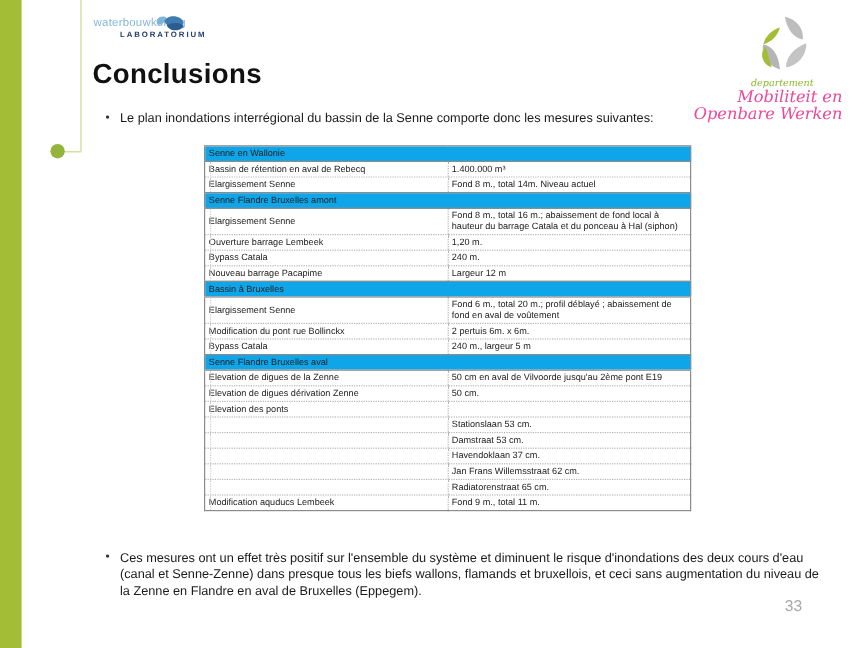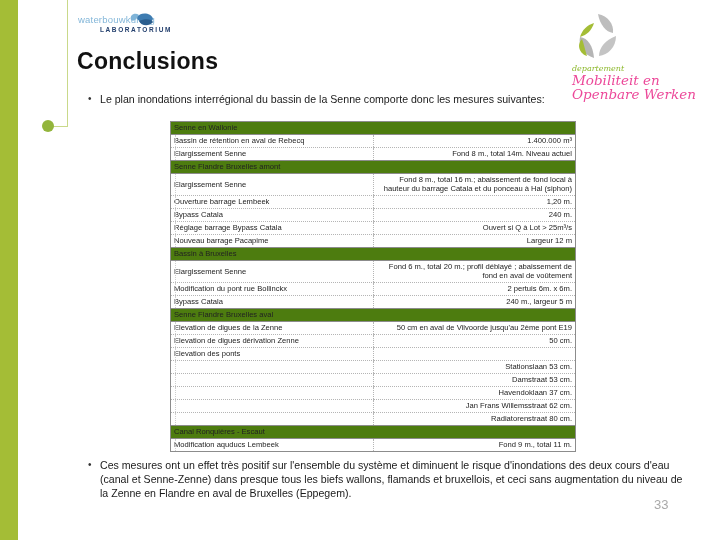--- a/index.html
+++ b/index.html
@@ -14,42 +14,42 @@
   .deco-line-h{position:absolute;left:47px;top:126px;width:21px;height:1px;background:#C9D98A;}
   .deco-dot{position:absolute;left:42px;top:120px;width:12px;height:12px;border-radius:50%;background:#93B53C;}
 
   
   .wb-logo{position:absolute;left:78px;top:14px;width:110px;}
   .wb-line1{font-size:9.5px;color:#84B7D9;letter-spacing:.2px;}
   .wb-line2{font-size:6.5px;font-weight:700;color:#24406E;letter-spacing:1.6px;margin-left:22px;margin-top:1px;}
   .wb-icon{position:absolute;left:47px;top:-4px;}
 
   
-  .dep-logo{position:absolute;right:18px;top:12px;width:130px;text-align:left;}
+  .dep-logo{position:absolute;right:18px;top:12px;width:130px;text-align:right;}
   .dep-pin{margin-right:22px;}
   .dep-small{font-size:8px;color:#8CB82B;font-style:italic;margin-right:24px;margin-top:-2px;font-family:"DejaVu Serif",serif;}
   .dep-l1,.dep-l2{font-size:13.5px;color:#ec4899;font-style:italic;line-height:1.05;font-family:"DejaVu Serif",serif;}
 
   
   .title{position:absolute;left:77px;top:48px;font-size:23px;font-weight:800;letter-spacing:.3px;color:#111;text-align:right;}
   .bullet{position:absolute;display:flex;font-size:10.6px;line-height:1.34;}
   .bullet .dot{width:12px;flex:0 0 12px;font-size:10px;color:#333;}
   .bullet1{left:88px;top:92px;width:552px;}
   .bullet2{left:88px;top:458px;width:596px;}
 
   
   .tbl-wrap{position:absolute;left:170px;top:121px;width:406px;}
   table.measures{border-collapse:collapse;width:406px;border:1px solid #8C8C8C;table-layout:fixed;
     font-size:7.6px;color:#222;line-height:1.25;}
   table.measures td{padding:1px 3px;vertical-align:middle;}
-  td.section{background:#4d7c0f;border-top:1px solid #8C8C8C;border-bottom:1px solid #8C8C8C;
+  td.section{background:#0ea5e9;border-top:1px solid #8C8C8C;border-bottom:1px solid #8C8C8C;
     padding-left:3px;height:10px;}
   td.measure{width:168px;border-bottom:1px dotted #B5B5B5;position:relative;padding-left:9px;height:10px;}
   td.measure::after{content:"";position:absolute;left:4px;top:0;bottom:0;border-left:1px dotted #CFCFCF;}
-  td.value{border-bottom:1px dotted #B5B5B5;border-left:1px dotted #B5B5B5;text-align:right;height:10px;}
+  td.value{border-bottom:1px dotted #B5B5B5;border-left:1px dotted #B5B5B5;text-align:left;height:10px;}
 
   
   .page-num{position:absolute;left:654px;top:497px;font-size:13px;color:#A9A9A9;}
 </style>
 </head>
 <body>
 
 <div class="slide">
 
   <div class="sidebar"></div>
@@ -116,24 +116,20 @@
           </tr>
           <tr>
             <td class="measure">Ouverture barrage  Lembeek</td>
             <td class="value">1,20 m.</td>
           </tr>
           <tr>
             <td class="measure">Bypass Catala</td>
             <td class="value">240 m.</td>
           </tr>
           <tr>
-            <td class="measure">Réglage barrage Bypass Catala</td>
-            <td class="value">Ouvert si Q à Lot &gt; 25m³/s</td>
-          </tr>
-          <tr>
             <td class="measure">Nouveau barrage  Pacapime</td>
             <td class="value">Largeur 12 m</td>
           </tr>
           <tr>
             <td colspan="2" class="section">Bassin à Bruxelles</td>
           </tr>
           <tr>
             <td class="measure">Elargissement Senne</td>
             <td class="value">Fond 6 m., total  20 m.; profil déblayé ; abaissement de fond en aval de voûtement</td>
           </tr>
@@ -171,24 +167,21 @@
           <tr>
             <td class="measure"></td>
             <td class="value">Havendoklaan 37 cm.</td>
           </tr>
           <tr>
             <td class="measure"></td>
             <td class="value">Jan Frans Willemsstraat 62 cm.</td>
           </tr>
           <tr>
             <td class="measure"></td>
-            <td class="value">Radiatorenstraat 80 cm.</td>
-          </tr>
-          <tr>
-            <td colspan="2" class="section">Canal Ronquières - Escaut</td>
+            <td class="value">Radiatorenstraat 65 cm.</td>
           </tr>
           <tr>
             <td class="measure">Modification aquducs Lembeek</td>
             <td class="value">Fond 9 m., total  11 m.</td>
           </tr>
         </tbody>
     </table>
   </div>
 
   <div class="bullet bullet2">

